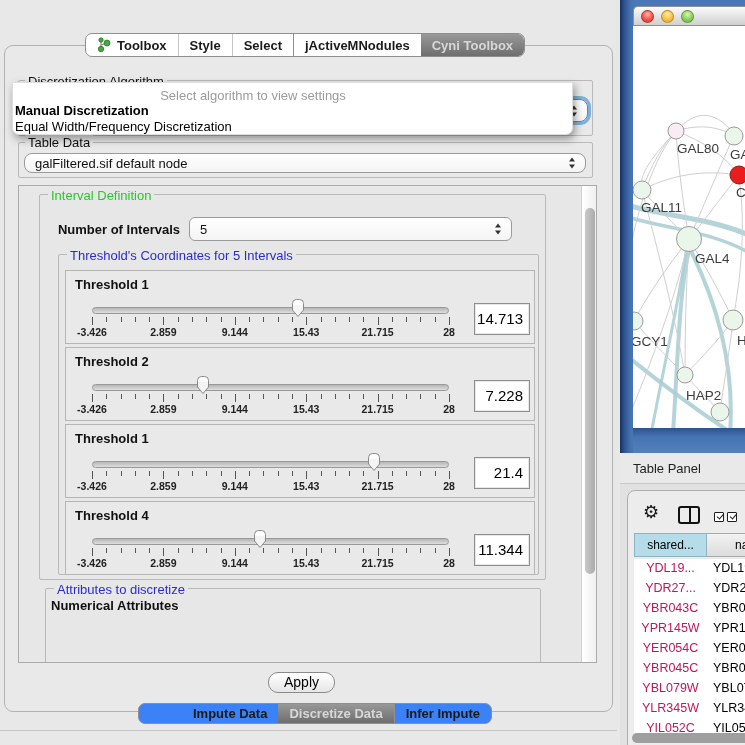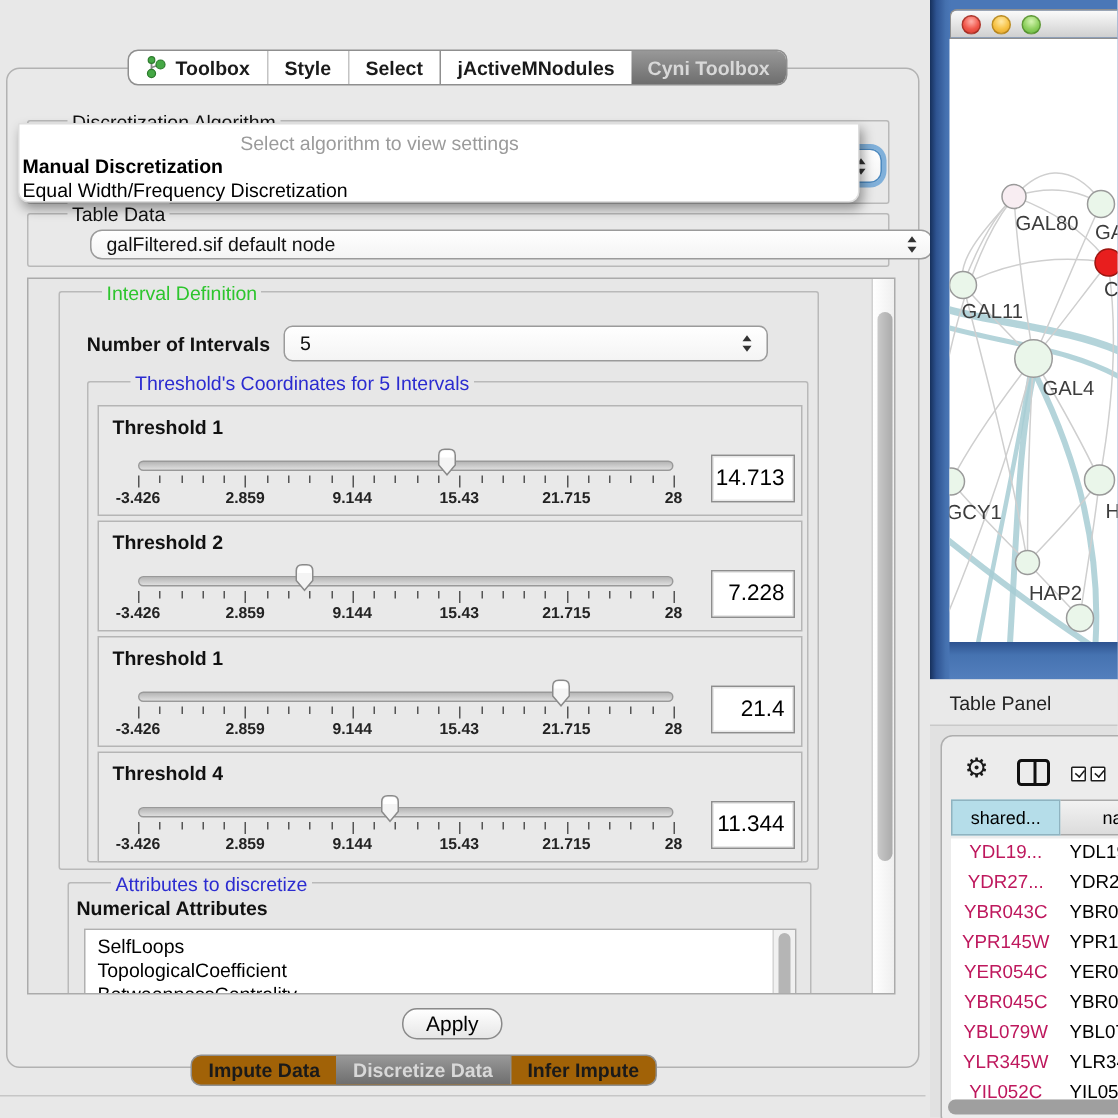--- a/index.html
+++ b/index.html
@@ -23,21 +23,21 @@
   #tabstrip { left:85px; top:33px; height:24px; display:flex; border:1px solid #8f8f8f;
     border-radius:7px; background:#fff; overflow:hidden; font-size:13px; font-weight:bold; color:#1a1a1a; }
   .tabcell { display:flex; align-items:center; justify-content:center; padding:0 11px; position:relative; }
   .tabcell.sep { border-left:1px solid #c4c4c4; }
   .tabcell.dark { background:linear-gradient(#989898,#6e6e6e); color:#d8d8d8; }
   .tabcell.outlined { border-left:1px solid #8f8f8f; }
   #tab-network-icon { width:14px; height:16px; margin-right:6px; }
 
   
   .groupbox { position:absolute; border:1px solid #b9b9b9; border-radius:2px; }
-  .grouplabel { position:absolute; font-size:13px; color:#111; background:#e9e9e9; padding:0 3px;margin-left:20px; }
+  .grouplabel { position:absolute; font-size:13px; color:#111; background:#e9e9e9; padding:0 3px; }
 
   
   .combo { position:absolute; background:linear-gradient(#ffffff,#f4f4f4); border:1px solid #9b9b9b;
     border-radius:8px; font-size:13px; color:#111; }
   .combo .ctext { position:absolute; left:10px; top:50%; transform:translateY(-50%); white-space:nowrap; }
   .stepper { position:absolute; right:9px; top:50%; transform:translateY(-50%); width:7px; }
   .stepper .up, .stepper .dn { width:0; height:0; border-left:3.5px solid transparent; border-right:3.5px solid transparent; }
   .stepper .up { border-bottom:4px solid #333; margin-bottom:3px; }
   .stepper .dn { border-top:4px solid #333; }
 
@@ -91,22 +91,22 @@
   .attr-item { position:absolute; left:8px; font-size:13px; color:#000; white-space:nowrap; }
   #attr-sb-track { position:absolute; right:0; top:0; width:15px; height:100%;
     background:#f1f1f1; border-left:1px solid #d5d5d5; }
   #attr-sb-thumb { position:absolute; left:3px; top:2px; width:8px; height:70px;
     background:#b5b5b5; border-radius:4px; }
 
   
   #apply-btn { left:268px; top:672px; width:67px; height:21px;
     background:linear-gradient(#ffffff,#e6e6e6); border:1px solid #8a8a8a; border-radius:10px;
     font-size:14px; color:#000; text-align:center; line-height:19px; }
-  #bottomtabs { left:127px; top:703px; height:21px; display:flex; border:1px solid #8f8f8f;
-    border-radius:7px; background:#a16207; overflow:hidden; font-size:13px; font-weight:bold; color:#1a1a1a; }
+  #bottomtabs { left:138px; top:703px; height:21px; display:flex; border:1px solid #8f8f8f;
+    border-radius:7px; background:#3b82f6; overflow:hidden; font-size:13px; font-weight:bold; color:#1a1a1a;padding-left:43px; }
 
   
   #net-frame { left:620px; top:0; width:125px; height:453px; background:#4a77b7; }
   #net-frame-edge { left:620px; top:0; width:14px; height:453px;
     background:linear-gradient(90deg,#16305c,#2e5391 30%,#4571af 75%,#4a77b7); }
   #net-titlebar { left:633px; top:6px; width:112px; height:20px;
     background:linear-gradient(#fbfbfb,#cfcfcf); border:1px solid #909090; border-right:none;
     border-radius:5px 0 0 0; }
   .light { position:absolute; top:3px; width:13px; height:13px; border-radius:50%; }
   #light-red { left:7px; background:radial-gradient(circle at 50% 30%, #ffb3ac, #f1564a 55%, #cf3a2e);
@@ -192,21 +192,21 @@
 
   <div id="alg-popup" class="abs">
     <div id="popup-hint">Select algorithm to view settings</div>
     <div class="popup-item" style="top:20px;font-weight:bold;">Manual Discretization</div>
     <div class="popup-item" style="top:36px;">Equal Width/Frequency Discretization</div>
   </div>
 
   <div class="groupbox" style="left:18px;top:142px;width:575px;height:36px;">
     <div class="grouplabel" style="left:6px;top:-8px;">Table Data</div>
   </div>
-  <div class="combo abs" style="left:24px;top:153px;width:562px;height:20px;margin-left:36px;">
+  <div class="combo abs" style="left:24px;top:153px;width:562px;height:20px;">
     <div class="ctext">galFiltered.sif default node</div>
     <div class="stepper">
         <div class="up"></div>
         <div class="dn"></div>
       </div>
   </div>
 
   <div id="scrollpane" class="abs">
     <div id="interval-group" class="groupbox">
       <div id="interval-label" class="grouplabel">Interval Definition</div>
@@ -386,30 +386,20 @@
               <div class="th-value">11.344</div>
             </div>
           </div>
       </div>
     </div>
 
     <div id="attr-group" class="groupbox">
       <div id="attr-label" class="grouplabel">Attributes to discretize</div>
     </div>
     <div id="attr-list-label">Numerical Attributes</div>
-    <div id="attr-list">
-      <div id="attr-items">
-          <div class="attr-item" style="top: 3px;">SelfLoops</div>
-          <div class="attr-item" style="top: 19px;">TopologicalCoefficient</div>
-          <div class="attr-item" style="top: 35px;">BetweennessCentrality</div>
-        </div>
-      <div id="attr-sb-track">
-          <div id="attr-sb-thumb"></div>
-        </div>
-    </div>
 
     <div id="sp-scrollbar-track">
       <div id="sp-scrollbar-thumb"></div>
     </div>
   </div>
 
   <div id="apply-btn" class="abs">Apply</div>
 
   <div id="bottomtabs" class="abs">
     <div class="tabcell">

